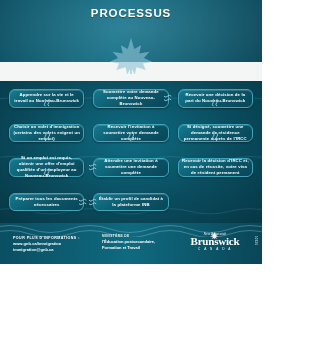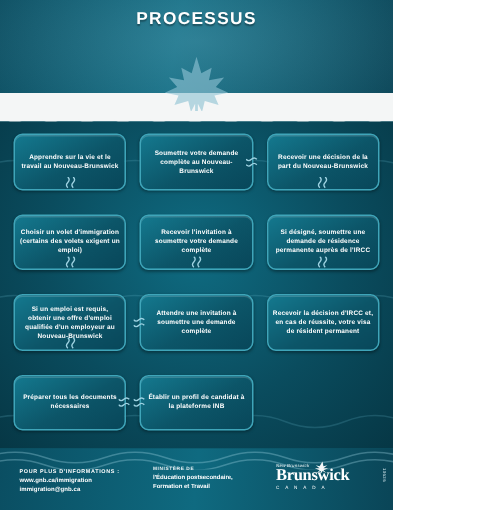--- a/index.html
+++ b/index.html
@@ -2,21 +2,21 @@
 <html><head>
 <meta charset="utf-8">
 <style>
   html,body{margin:0;padding:0;}
   body{
     width:262px;height:340px;overflow:hidden;
     background:#ffffff;
     font-family:"Liberation Sans","DejaVu Sans",sans-serif;
   }
   .poster{
-    position:relative;width:262px;height:340px;
+    position:relative;width:262px;height:264px;
     background:#0d5f73;
     overflow:hidden;
   }
 
   
   .header{
     position:relative;height:62px;width:100%;
     background:linear-gradient(100deg,#0b4c5f 0%,#10697f 45%,#0a4456 100%);
     overflow:hidden;
   }
@@ -115,21 +115,21 @@
     position:absolute;left:102px;top:11px;color:#ffffff;
   }
   .f-ministry .f-head{
     font-size:3.2px;font-weight:bold;letter-spacing:.4px;line-height:5px;opacity:.92;
   }
   .f-ministry .f-line{
     font-size:4px;font-weight:bold;line-height:5.6px;
   }
   .logo{
     position:absolute;right:16px;top:9px;width:62px;height:24px;
-    color:#ffffff;
+    color:#ffffff;text-align:center;
   }
   .logo-top{font-size:2.9px;letter-spacing:.2px;line-height:4px;font-style:italic;}
   .logo-main{
     font-family:"Liberation Serif","DejaVu Serif",serif;
     font-size:11px;font-weight:bold;line-height:11px;letter-spacing:-.2px;
   }
   .logo-sub{font-size:3.1px;letter-spacing:1.6px;line-height:5px;}
   .logo-ship{position:absolute;left:50%;top:-1px;transform:translateX(-50%);width:13px;height:9px;opacity:.95;}
   .side-code{
     position:absolute;right:4px;top:13px;

